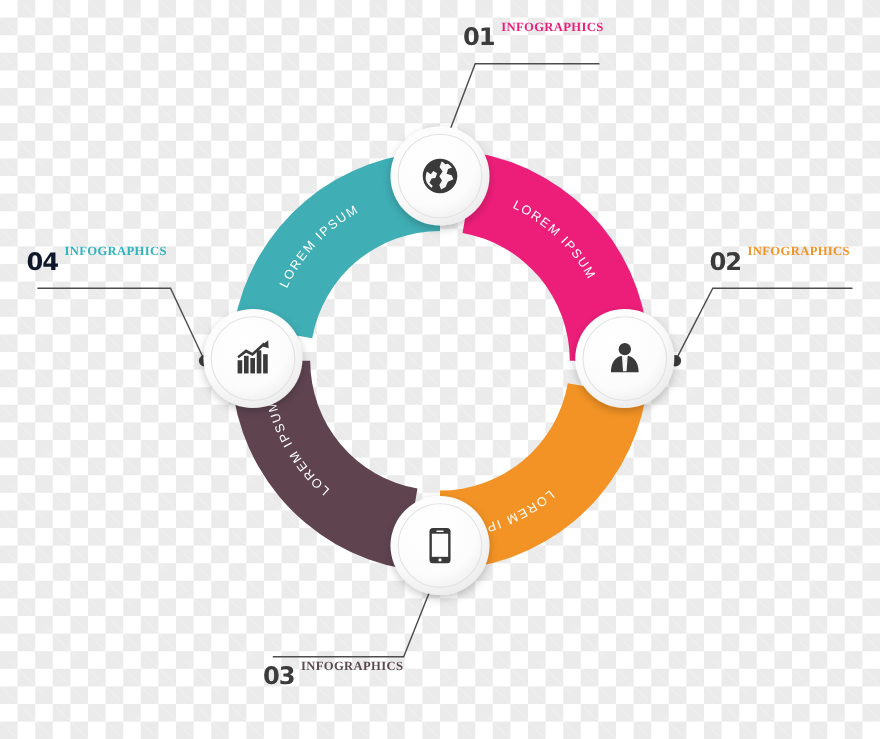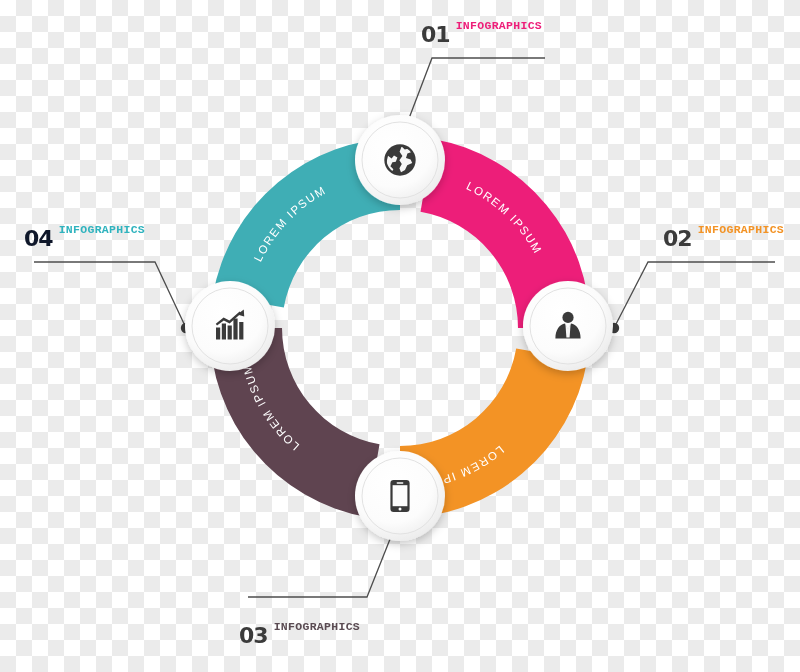--- a/index.html
+++ b/index.html
@@ -38,30 +38,30 @@
   }
   .callout .num {
     font-family: "DejaVu Sans", sans-serif;
     font-weight: bold;
     font-size: 22px;
     letter-spacing: -1px;
     color: #3b3b3b;
     line-height: 0.9;
   }
   .callout .tag {
-    font-family: Liberation Mono, monospace;
+    font-family: Liberation Serif, serif;
     font-weight: bold;
     font-size: 11.5px;
     letter-spacing: 0.3px;
     padding-bottom: 13px;
   }
 
   #callout-01 { left: 421px; top: 20px; }
-  #callout-02 { left: 663px; top: 224px; }
-  #callout-03 { left: 239px; top: 601px; margin-top: 20px; }
+  #callout-02 { left: 645px; top: 224px; }
+  #callout-03 { left: 239px; top: 601px; }
   #callout-04 { left: 24px; top: 224px; }
 
   
   .seg-label {
     font-family: "Liberation Sans", sans-serif;
     font-size: 11.5px;
     font-weight: normal;
     letter-spacing: 1.6px;
     fill: #ffffff;
   }

